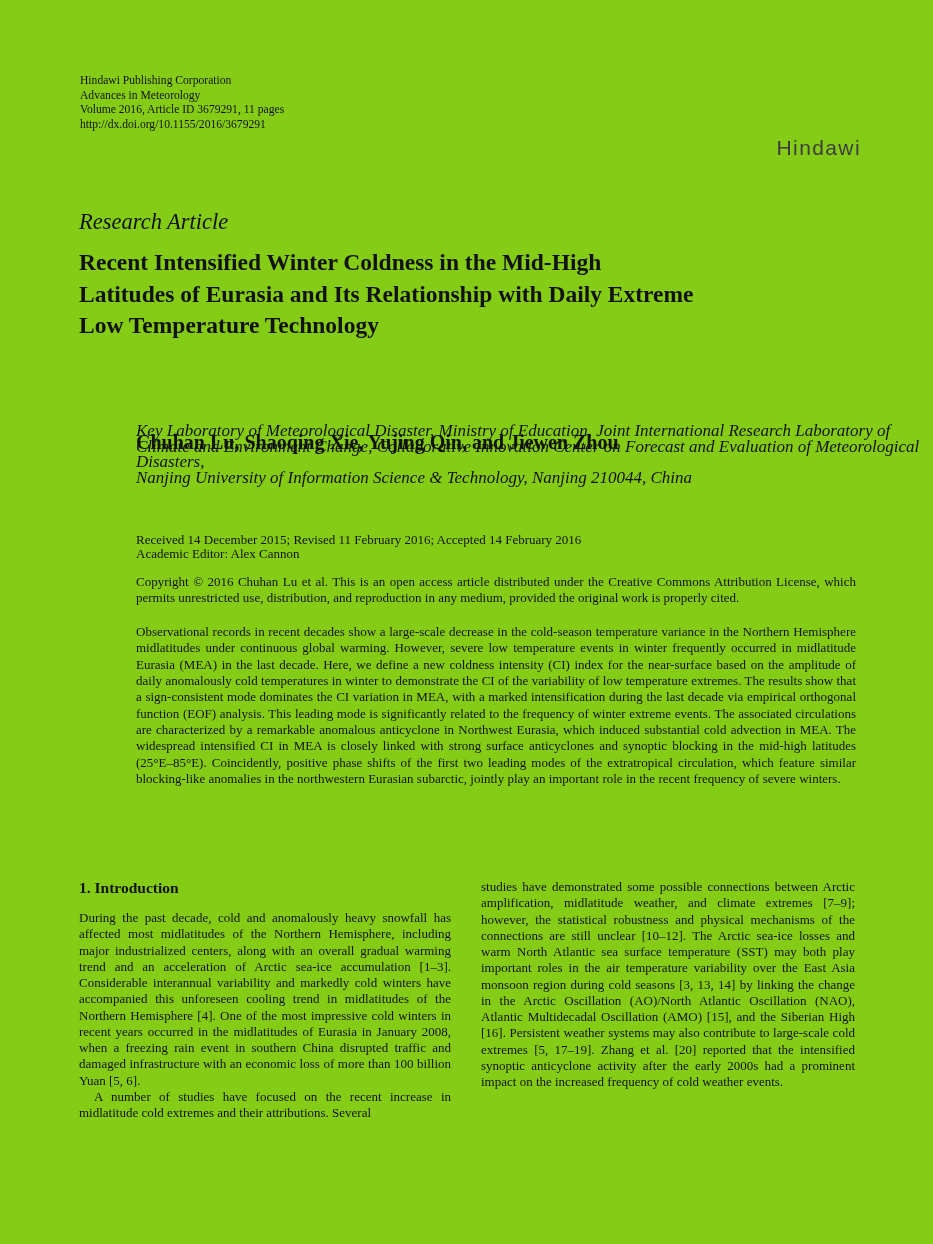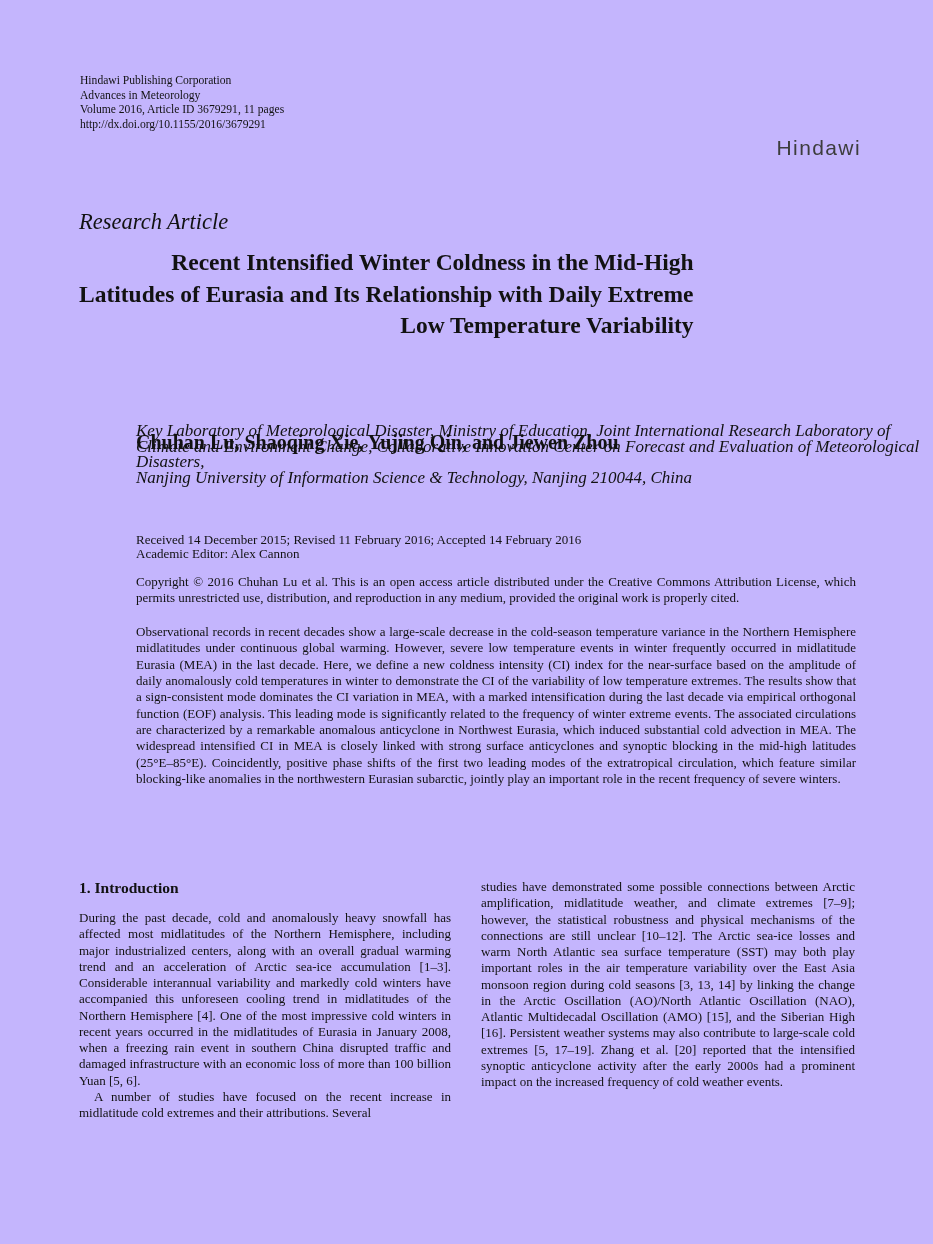--- a/index.html
+++ b/index.html
@@ -1,20 +1,20 @@
 <!DOCTYPE html>
 <html><head>
 <meta charset="utf-8">
 <style>
   html, body { margin: 0; padding: 0; background: #ffffff; }
   .page {
     position: relative;
     width: 933px;
     height: 1244px;
-    background: #c4b5fd;
+    background: #84cc16;
     font-family: "Liberation Serif", "DejaVu Serif", serif;
     color: #121212;
     overflow: hidden;
   }
   .header-meta {
     position: absolute;
     left: 80px;
     top: 74px;
     font-size: 11.6px;
     line-height: 14.6px;
@@ -35,21 +35,20 @@
     font-style: italic;
     font-size: 22.5px;
   }
   .article-title {
     position: absolute;
     left: 79px;
     top: 247px;
     font-weight: bold;
     font-size: 23.5px;
     line-height: 31.5px;
-    text-align: right;
   }
   .authors {
     position: absolute;
     left: 136px;
     top: 390px;
     font-weight: bold;
     font-size: 20px;
     margin-top: 41px;
   }
   .affiliation {
@@ -108,21 +107,21 @@
     <div>http://dx.doi.org/10.1155/2016/3679291</div>
   </div>
 
   <div class="logo">Hindawi</div>
 
   <div class="article-type">Research Article</div>
 
   <div class="article-title">
     <div>Recent Intensified Winter Coldness in the Mid-High</div>
     <div>Latitudes of Eurasia and Its Relationship with Daily Extreme</div>
-    <div>Low Temperature Variability</div>
+    <div>Low Temperature Technology</div>
   </div>
 
   <div class="authors">Chuhan Lu, Shaoqing Xie, Yujing Qin, and Jiewen Zhou</div>
 
   <div class="affiliation">
     <div>Key Laboratory of Meteorological Disaster, Ministry of Education, Joint International Research Laboratory of</div>
     <div>Climate and Environment Change, Collaborative Innovation Center on Forecast and Evaluation of Meteorological Disasters,</div>
     <div>Nanjing University of Information Science &amp; Technology, Nanjing 210044, China</div>
   </div>
 

